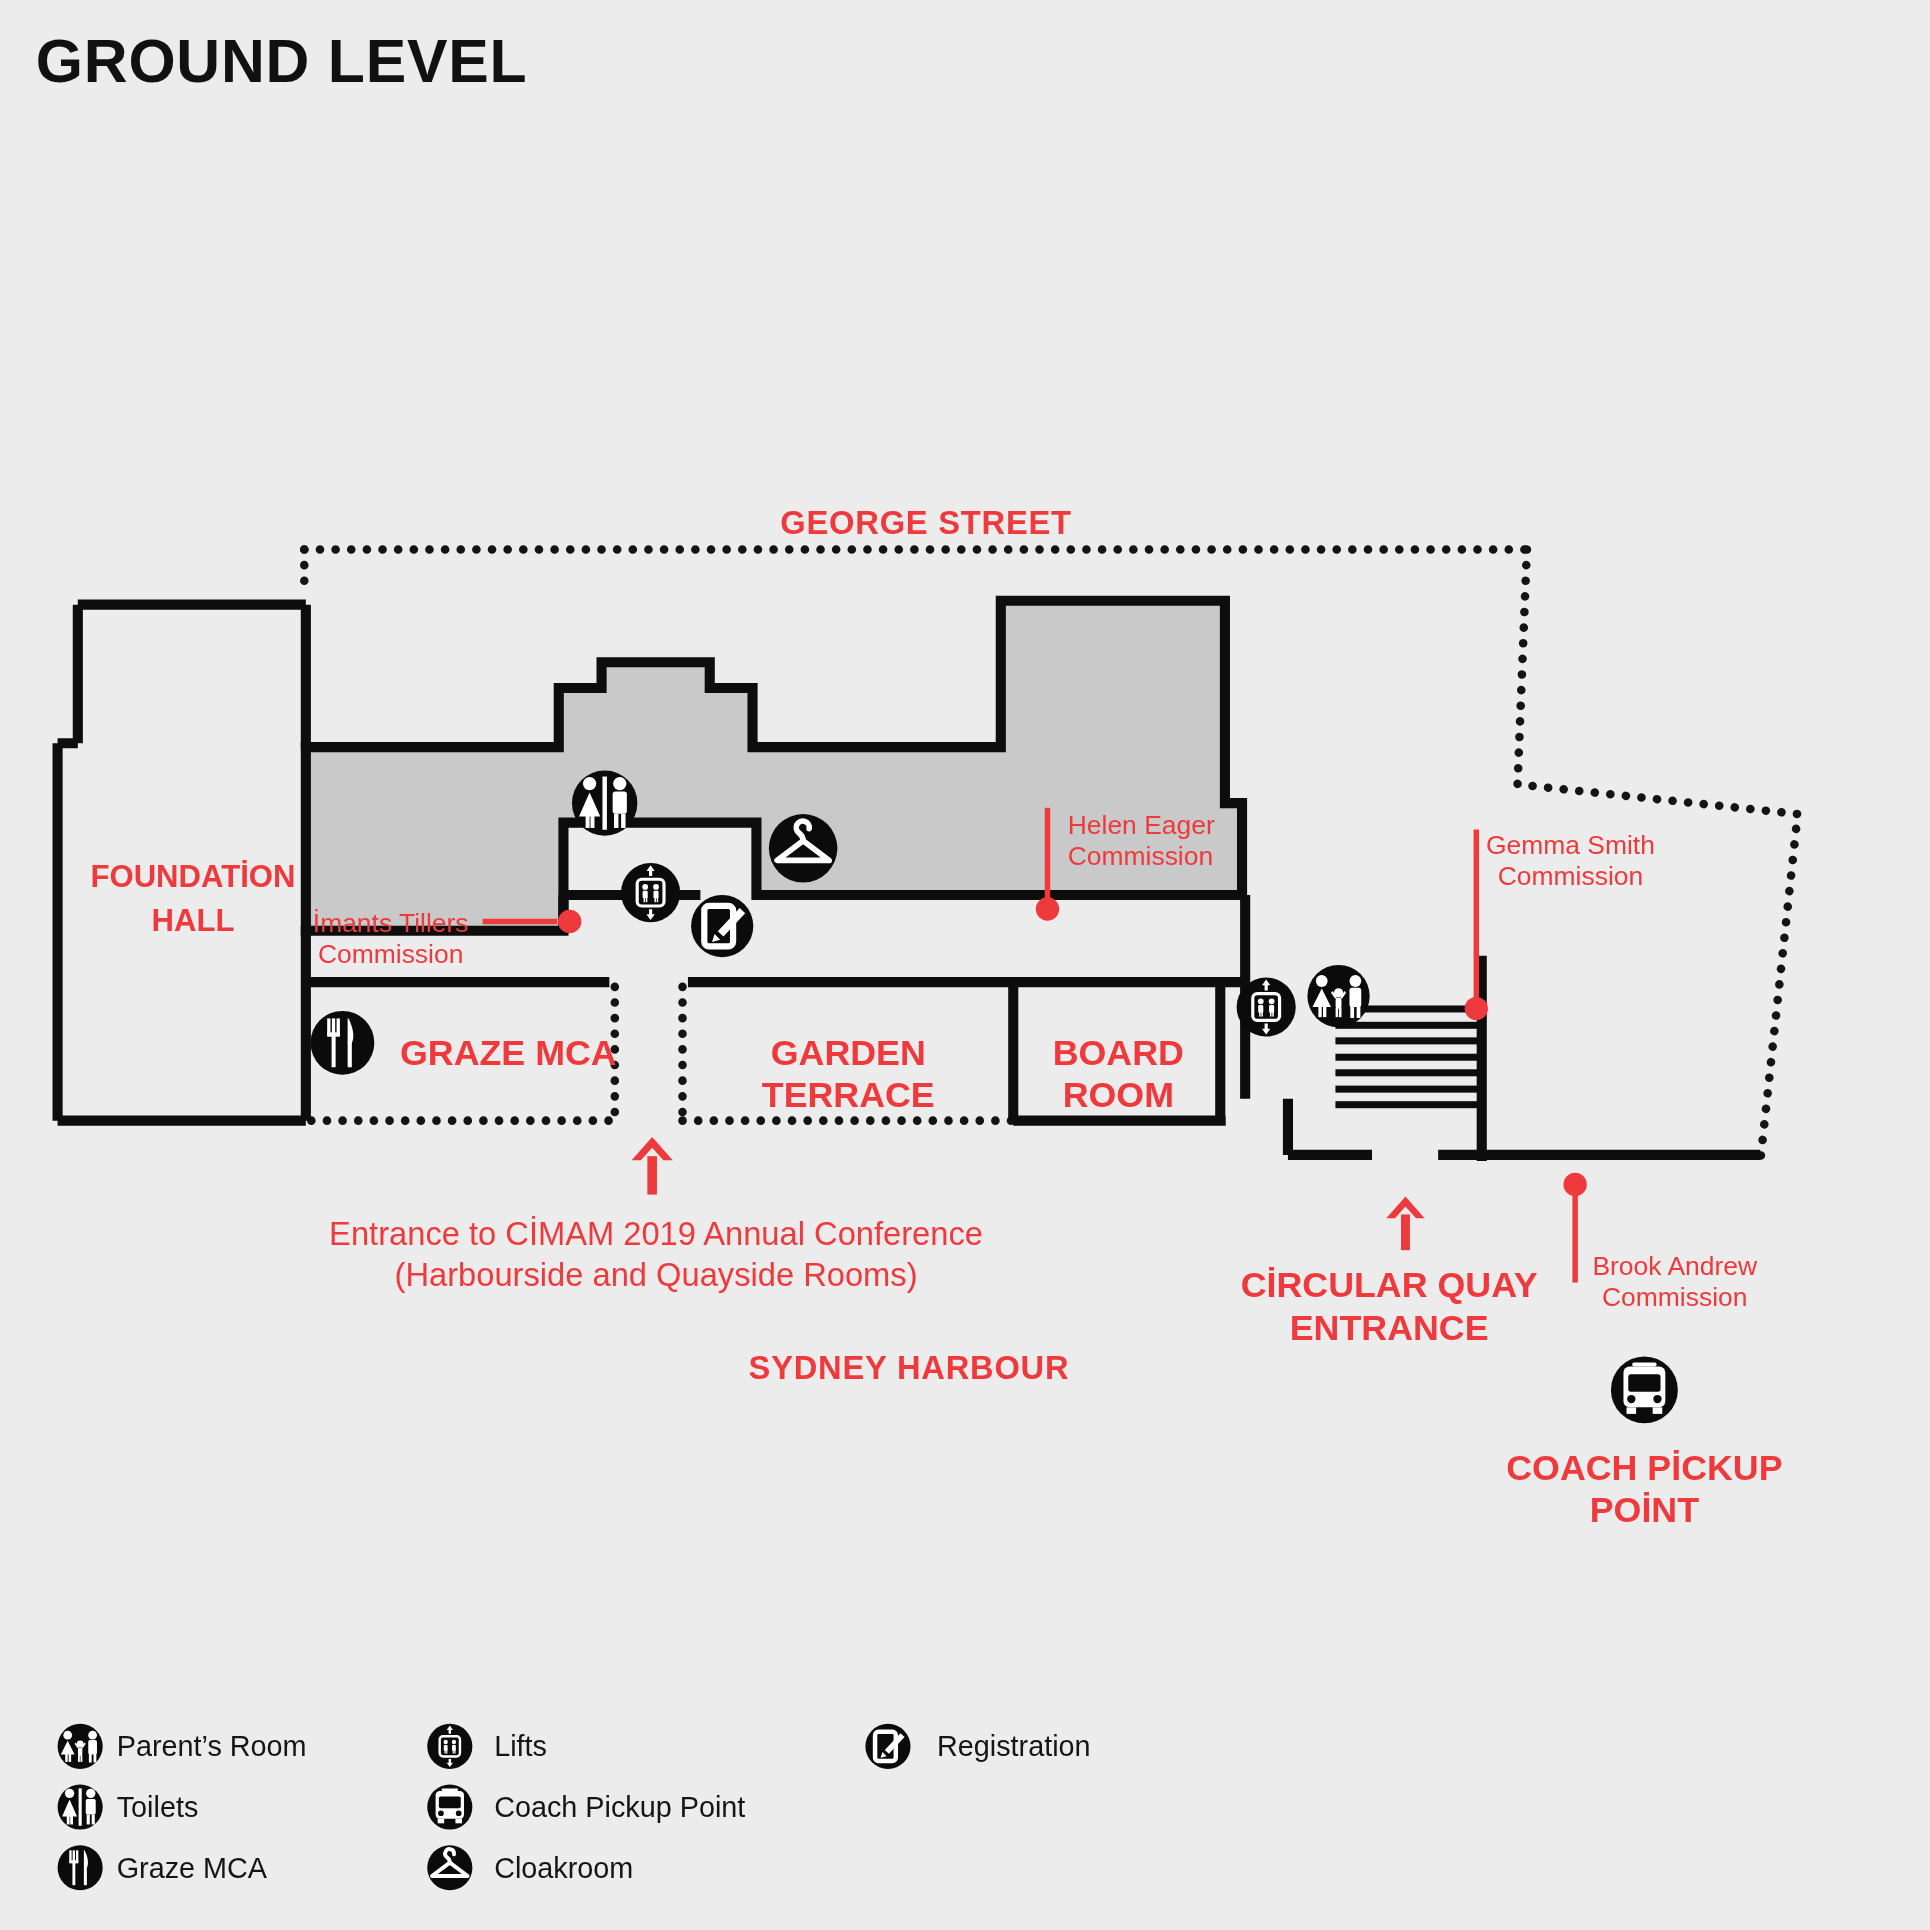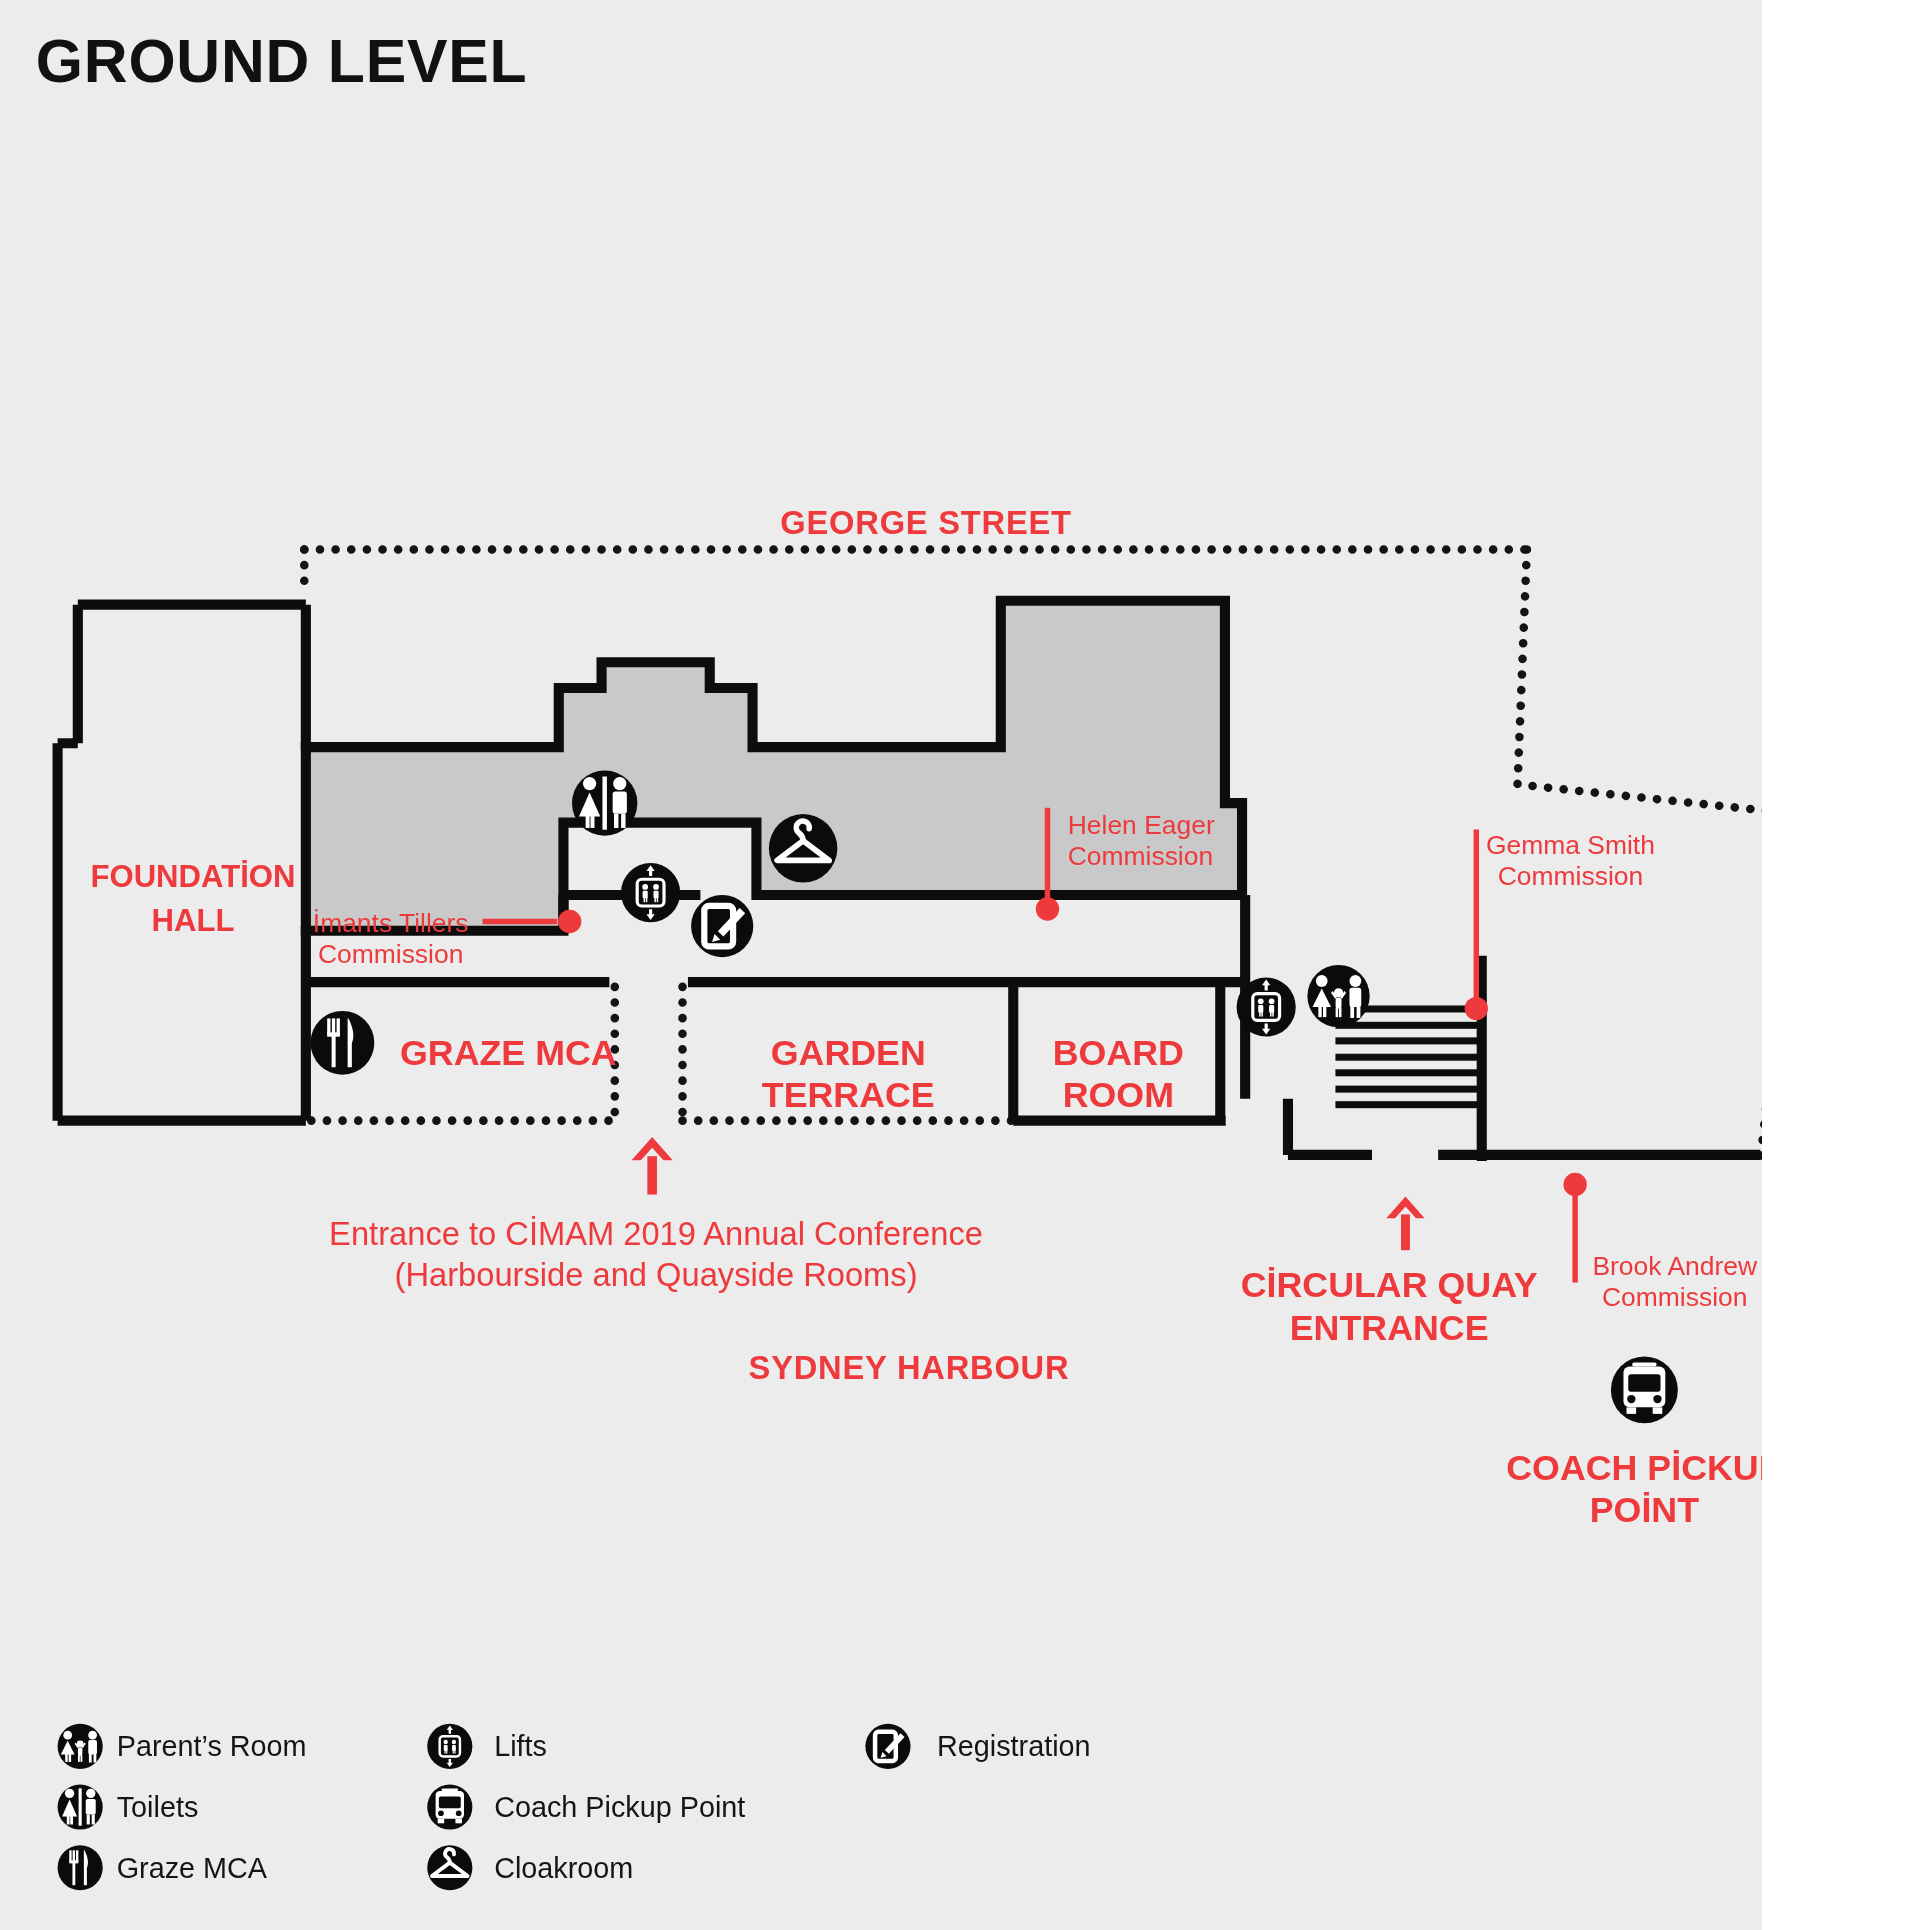--- a/index.html
+++ b/index.html
@@ -1,19 +1,19 @@
 <!DOCTYPE html>
 <html style="font-size:12.5px"><head>
 <meta charset="utf-8">
 <style>
   :root{
     --red:#ee3a3c; --wall:#0d0d0d; --gray:#c9c9c9; --bg:#ececec;
   }
   html,body{margin:0;padding:0;background:#fff;}
-  .stage{width:1762px;height:1930px;background:var(--bg);position:relative;overflow:hidden;}
+  .stage{width:1930px;height:1930px;background:var(--bg);position:relative;overflow:hidden;}
   svg{display:block;}
   text{font-family:"Liberation Sans","DejaVu Sans",sans-serif;}
   .t-title{font-size:78px;font-weight:700;fill:#111;letter-spacing:1px;}
   .t-room{font-size:46px;font-weight:700;fill:var(--red);}
   .t-room-sm{font-size:40px;font-weight:700;fill:var(--red);}
   .t-street{font-size:42px;font-weight:700;fill:var(--red);letter-spacing:1px;}
   .t-note{font-size:34px;font-weight:400;fill:var(--red);}
   .t-entr{font-size:42px;font-weight:400;fill:var(--red);}
   .t-legend{font-size:37px;font-weight:400;fill:#151515;}
   .wall{fill:none;stroke:var(--wall);stroke-width:13;}

